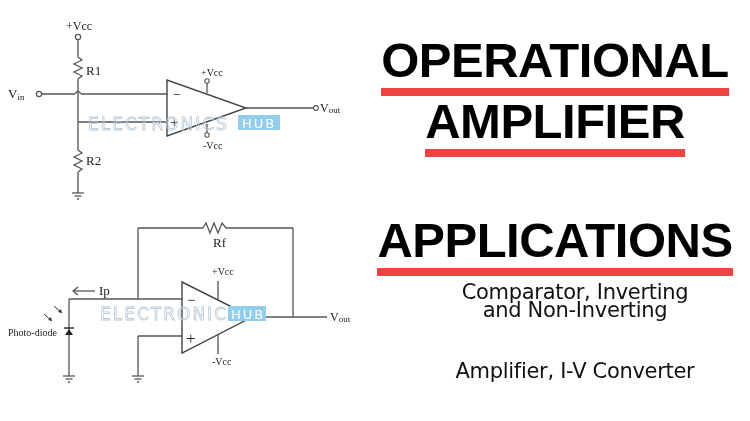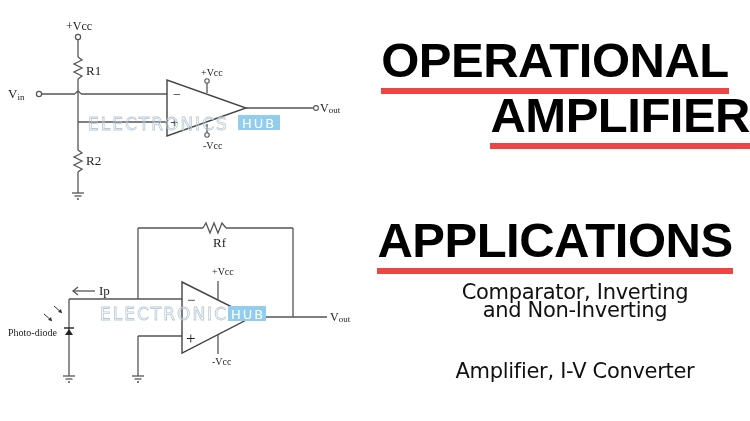--- a/index.html
+++ b/index.html
@@ -9,21 +9,21 @@
   .wire { stroke:#555; stroke-width:1.3; fill:none; }
   .opamp { stroke:#444; stroke-width:1.4; fill:#fff; }
   .wm-text { font-family:"DejaVu Sans", sans-serif; fill:none; stroke:#b9c9d6; stroke-width:0.8; letter-spacing:2px; }
   .wm-box { fill:#92cdee; }
   .wm-hub { font-family:"DejaVu Sans", sans-serif; fill:#ffffff; letter-spacing:2px; }
   .title {
     position:absolute; left:360px; width:390px; text-align:center;
     font-family:"Liberation Sans", sans-serif; font-weight:bold; color:#000;
     font-size:49px; line-height:1; letter-spacing:-0.5px;
   }
-  .title span { border-bottom:6px solid #ef4444; padding-bottom:1px; }
+  .title span { border-bottom:8px solid #ef4444; padding-bottom:1px; }
   .subtitle {
     position:absolute; left:405px; width:340px; text-align:center;
     font-family:"DejaVu Sans", sans-serif; color:#111;
     font-size:21px; line-height:34px; letter-spacing:-0.3px;
   }
 </style>
 </head>
 <body>
 
 <svg class="circuit" viewBox="0 0 750 421">
@@ -135,18 +135,18 @@
 
     <g>
       <text class="wm-text" x="100" y="320" font-size="17">ELECTRONICS</text>
       <rect class="wm-box" x="228" y="306" width="38" height="15"></rect>
       <text class="wm-hub" x="231" y="319" font-size="13">HUB</text>
     </g>
   </g>
 </svg>
 
 <div class="title" style="top:36px;"><span>OPERATIONAL</span></div>
-<div class="title" style="top:91px;text-align:right;"><span>AMPLIFIER</span></div>
+<div class="title" style="top:97px;"><span>AMPLIFIER</span></div>
 <div class="title" style="top:176px;margin-top:40px;"><span>APPLICATIONS</span></div>
 
 <div class="subtitle" style="top:275px;">Comparator, Inverting</div>
 <div class="subtitle" style="top:293px;text-align:center;">and Non-Inverting</div>
 <div class="subtitle" style="top:354px;">Amplifier, I-V Converter</div>
 
 </body></html>

